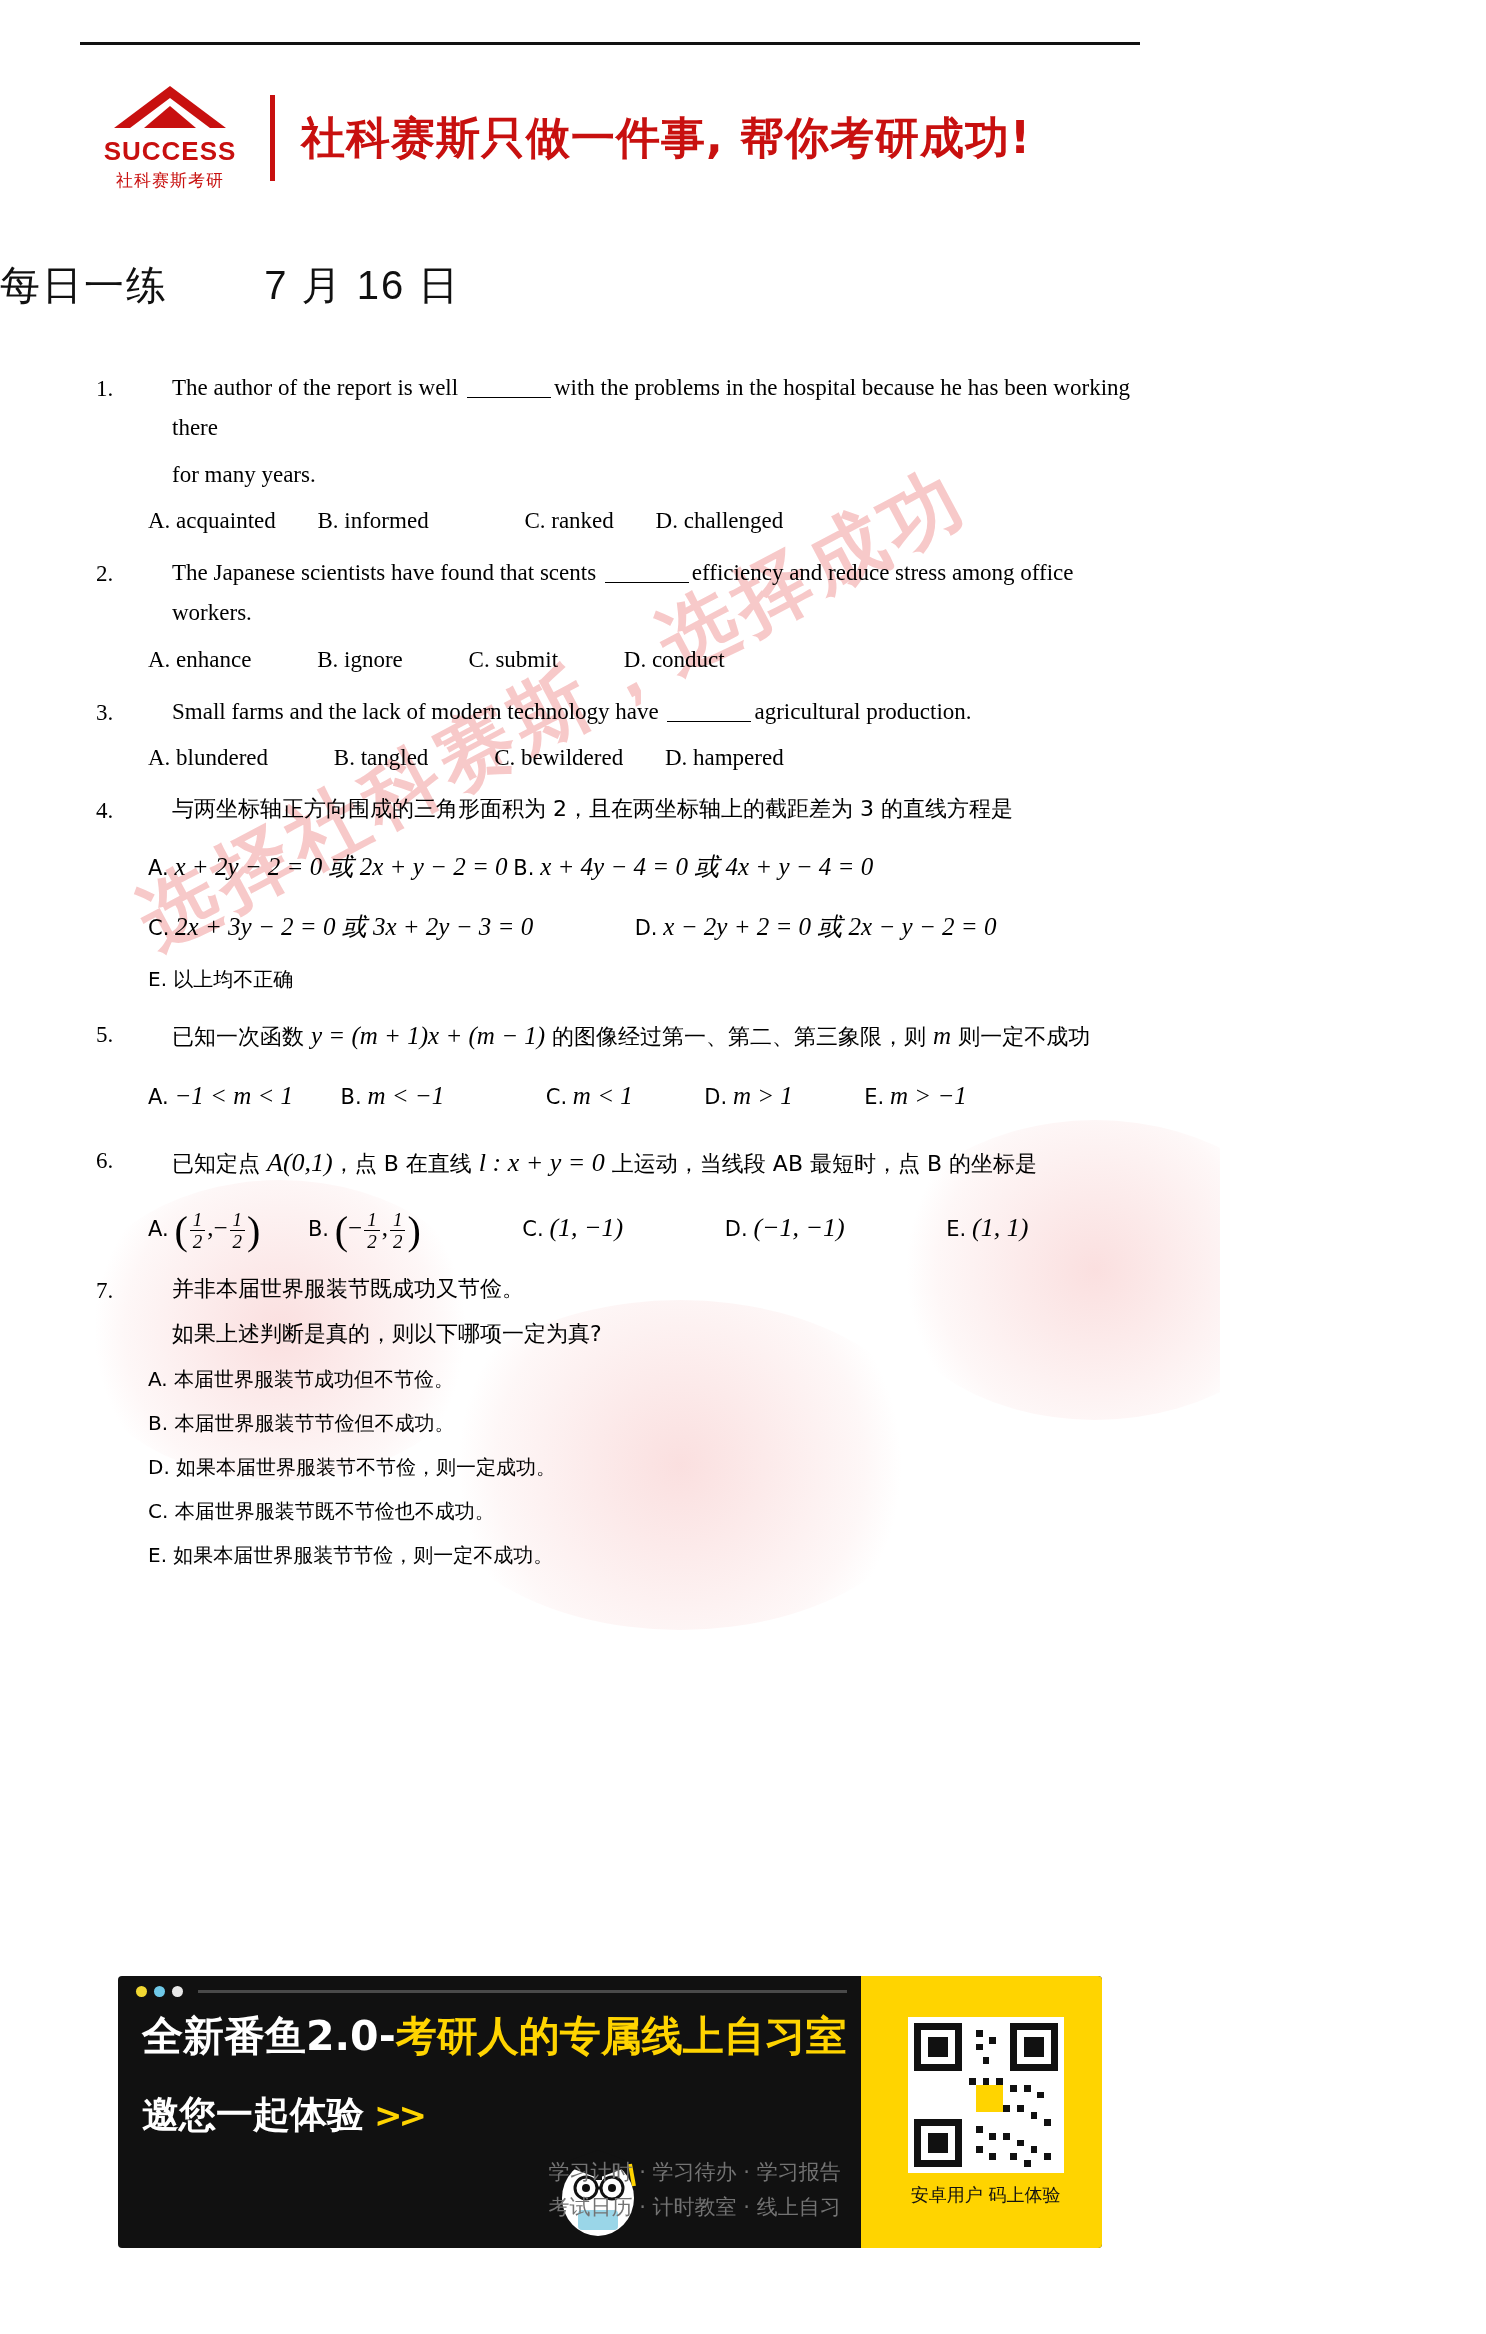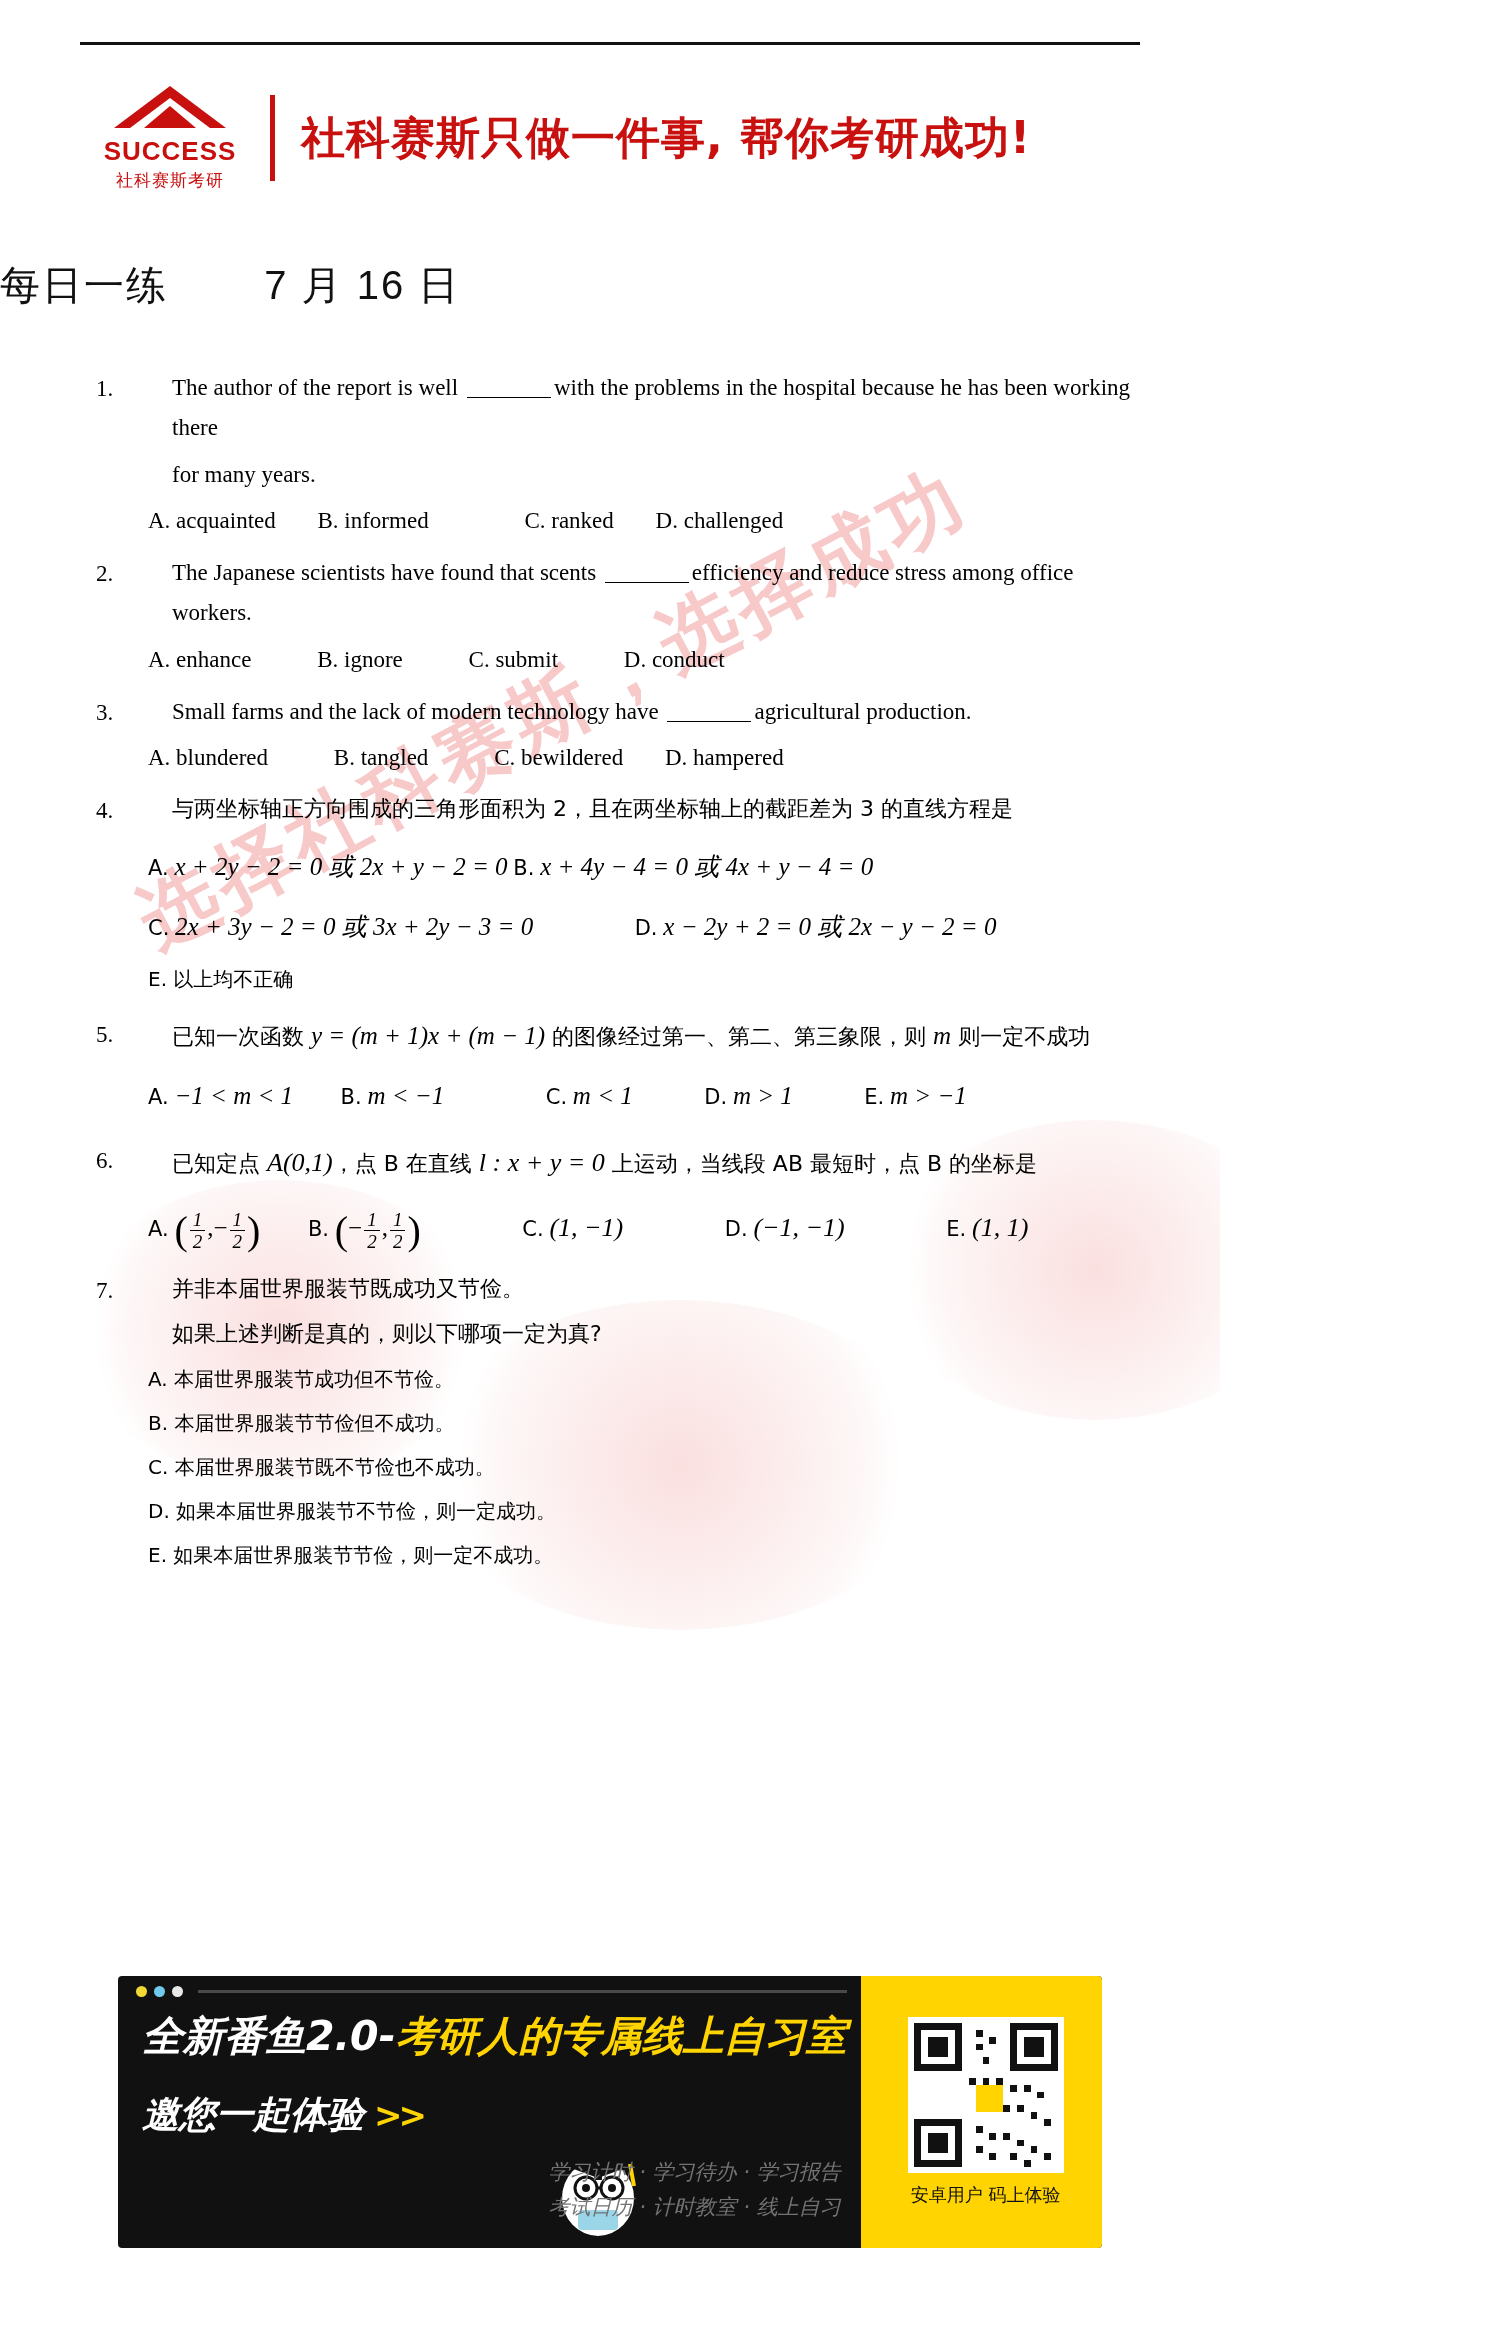--- a/index.html
+++ b/index.html
@@ -190,21 +190,20 @@
     background:#111;
     border-radius:4px;
     display:flex;
     overflow:hidden;
   }
   .banner-left {
     flex:1 1 auto;
     position:relative;
     padding:10px 14px 10px 18px;
     box-sizing:border-box;
-    font-style:italic;
   }
   .browser-dots { display:flex; align-items:center; gap:7px; margin-bottom:6px; }
   .dot { width:11px; height:11px; border-radius:50%; background:#f2d832; }
   .dot.b { background:#6fc9e8; }
   .dot.c { background:#e8e8e8; }
   .dot-bar { flex:1 1 auto; height:3px; background:#4a4a4a; margin-left:8px; }
   .banner-h1 {
     font-family:"DejaVu Sans", sans-serif;
     font-weight:bold;
     font-size:41px;
@@ -417,22 +416,22 @@
       </div>
     </div>
 
     <div class="q">
       <div class="q-num">7.</div>
       <div class="q-body">
         <div class="stem cn">并非本届世界服装节既成功又节俭。</div>
         <div class="stem cn">如果上述判断是真的，则以下哪项一定为真?</div>
         <div class="opt-line">A. 本届世界服装节成功但不节俭。</div>
         <div class="opt-line">B. 本届世界服装节节俭但不成功。</div>
+        <div class="opt-line">D. 如果本届世界服装节不节俭，则一定成功。</div>
         <div class="opt-line">C. 本届世界服装节既不节俭也不成功。</div>
-        <div class="opt-line">D. 如果本届世界服装节不节俭，则一定成功。</div>
         <div class="opt-line">E. 如果本届世界服装节节俭，则一定不成功。</div>
       </div>
     </div>
 
   </div>
 
   <div class="banner">
     <div class="banner-left">
       <div class="browser-dots">
         <span class="dot"></span>

